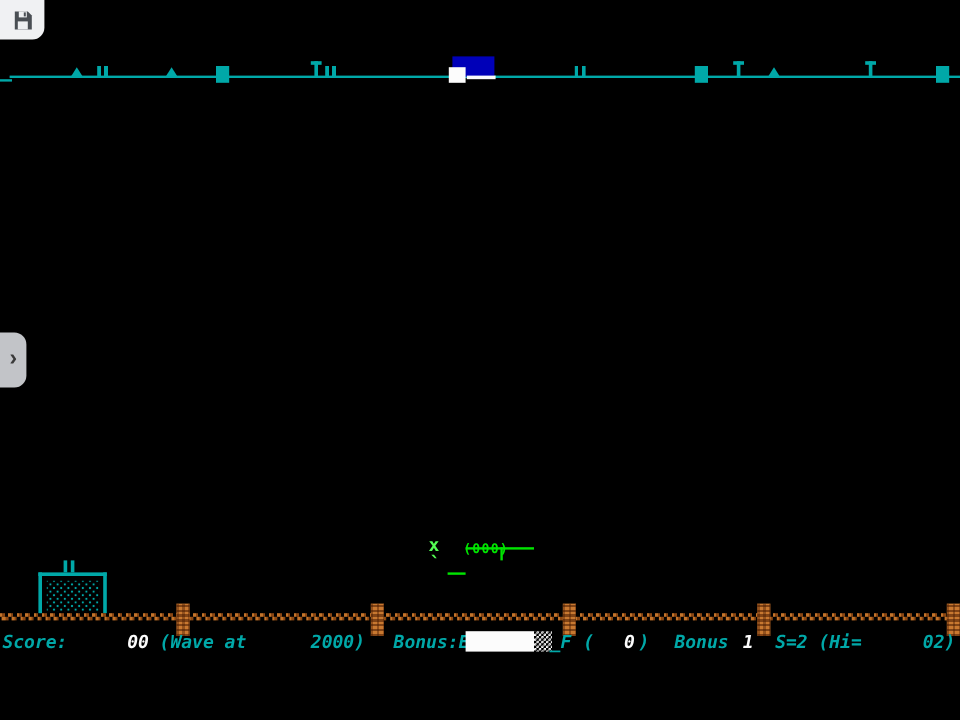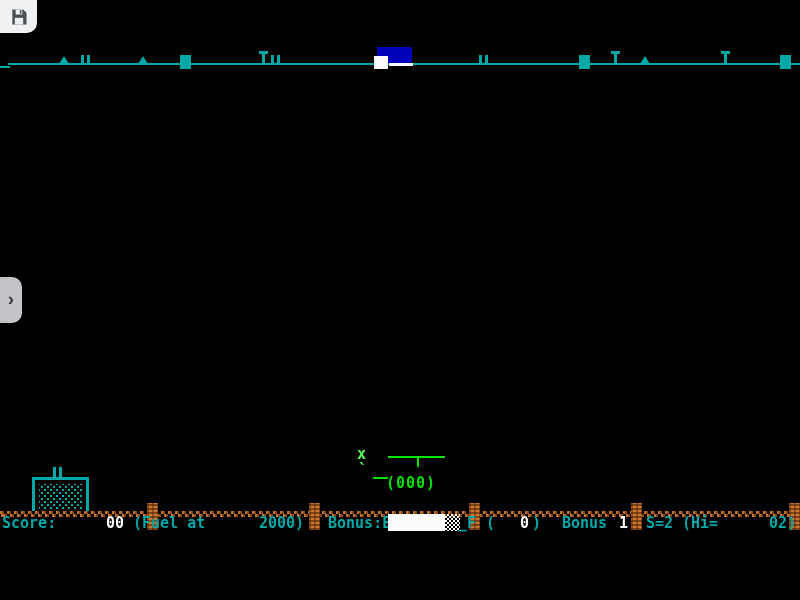--- a/index.html
+++ b/index.html
@@ -45,33 +45,33 @@
                      radial-gradient(var(--cyan) 1px,transparent 1.2px);
     background-size:6px 6px;background-position:0 0,3px 3px;}
   
   .lander-x{position:absolute;left:357px;top:447px;color:var(--green-light);
     font-size:15px;font-weight:bold;line-height:15px;}
   .lander-tick{position:absolute;left:358px;top:464px;color:var(--green-light);
     font-size:16px;font-weight:bold;line-height:12px;}
   .lander-beam{position:absolute;left:388px;top:456px;width:57px;height:2px;background:var(--green);}
   .lander-mast{position:absolute;left:417px;top:456px;width:2px;height:11px;background:var(--green);}
   .lander-dash{position:absolute;left:373px;top:477px;width:15px;height:2px;background:var(--green);}
-  .lander-body{position:absolute;left:386px;top:475px;color:var(--green);
-    font-size:15px;font-weight:bold;letter-spacing:1px;line-height:16px;}
+  .lander-body{position:absolute;left:386px;top:450px;color:var(--green);
+    font-size:11px;font-weight:bold;letter-spacing:1px;line-height:16px;}
   
   .ground-row1{position:absolute;left:0;top:511px;width:800px;height:3px;
     background:repeating-linear-gradient(90deg,#c4742a 0 2px,#8a4612 2px 4px,transparent 4px 7px);}
   .ground-row2{position:absolute;left:0;top:514px;width:800px;height:3px;
     background:repeating-linear-gradient(90deg,#c4742a 0 2px,#8a4612 2px 4px,transparent 4px 7px);
     background-position:3px 0;}
   .post{position:absolute;top:503px;width:11px;height:27px;background:var(--post);
     background-image:repeating-linear-gradient(0deg,rgba(70,25,0,.55) 0 2px,transparent 2px 4px),
                      repeating-linear-gradient(90deg,rgba(70,25,0,.4) 0 2px,transparent 2px 5px);}
   
-  .status-bar{position:absolute;left:0;top:512px;width:792px;height:22px;}
+  .status-bar{position:absolute;left:0;top:524px;width:792px;height:22px;font-style:italic;}
   .sb{position:absolute;top:2px;font-size:15px;font-weight:bold;line-height:18px;white-space:pre;}
   .sb.teal{color:var(--cyan);}
   .sb.white{color:var(--white);}
   .fuel-fill{position:absolute;left:388px;top:2px;width:57px;height:17px;background:var(--white);}
   .fuel-dither{position:absolute;left:445px;top:2px;width:15px;height:17px;
     background-image:linear-gradient(45deg,var(--white) 25%,transparent 25% 75%,var(--white) 75%),
                      linear-gradient(45deg,var(--white) 25%,transparent 25% 75%,var(--white) 75%);
     background-size:4px 4px;background-position:0 0,2px 2px;}
 </style>
 </head>
@@ -127,21 +127,21 @@
         <div class="post" style="left: 309px;"></div>
         <div class="post" style="left: 469px;"></div>
         <div class="post" style="left: 631px;"></div>
         <div class="post" style="left: 789px;"></div>
       </div>
   </div>
 
   <div class="status-bar">
     <span class="sb teal" style="left:2px">Score:</span>
     <span class="sb white" style="left:106px">00</span>
-    <span class="sb teal" style="left:133px">(Fuel at</span>
+    <span class="sb teal" style="left:133px">(Wave at</span>
     <span class="sb teal" style="left:259px">2000)</span>
     <span class="sb teal" style="left:328px">Bonus:E</span>
     <div class="fuel-fill"></div>
     <div class="fuel-dither"></div>
     <span class="sb teal" style="left:458px">_F</span>
     <span class="sb teal" style="left:486px">(</span>
     <span class="sb white" style="left:520px">0</span>
     <span class="sb teal" style="left:532px">)</span>
     <span class="sb teal" style="left:562px">Bonus</span>
     <span class="sb white" style="left:619px">1</span>

